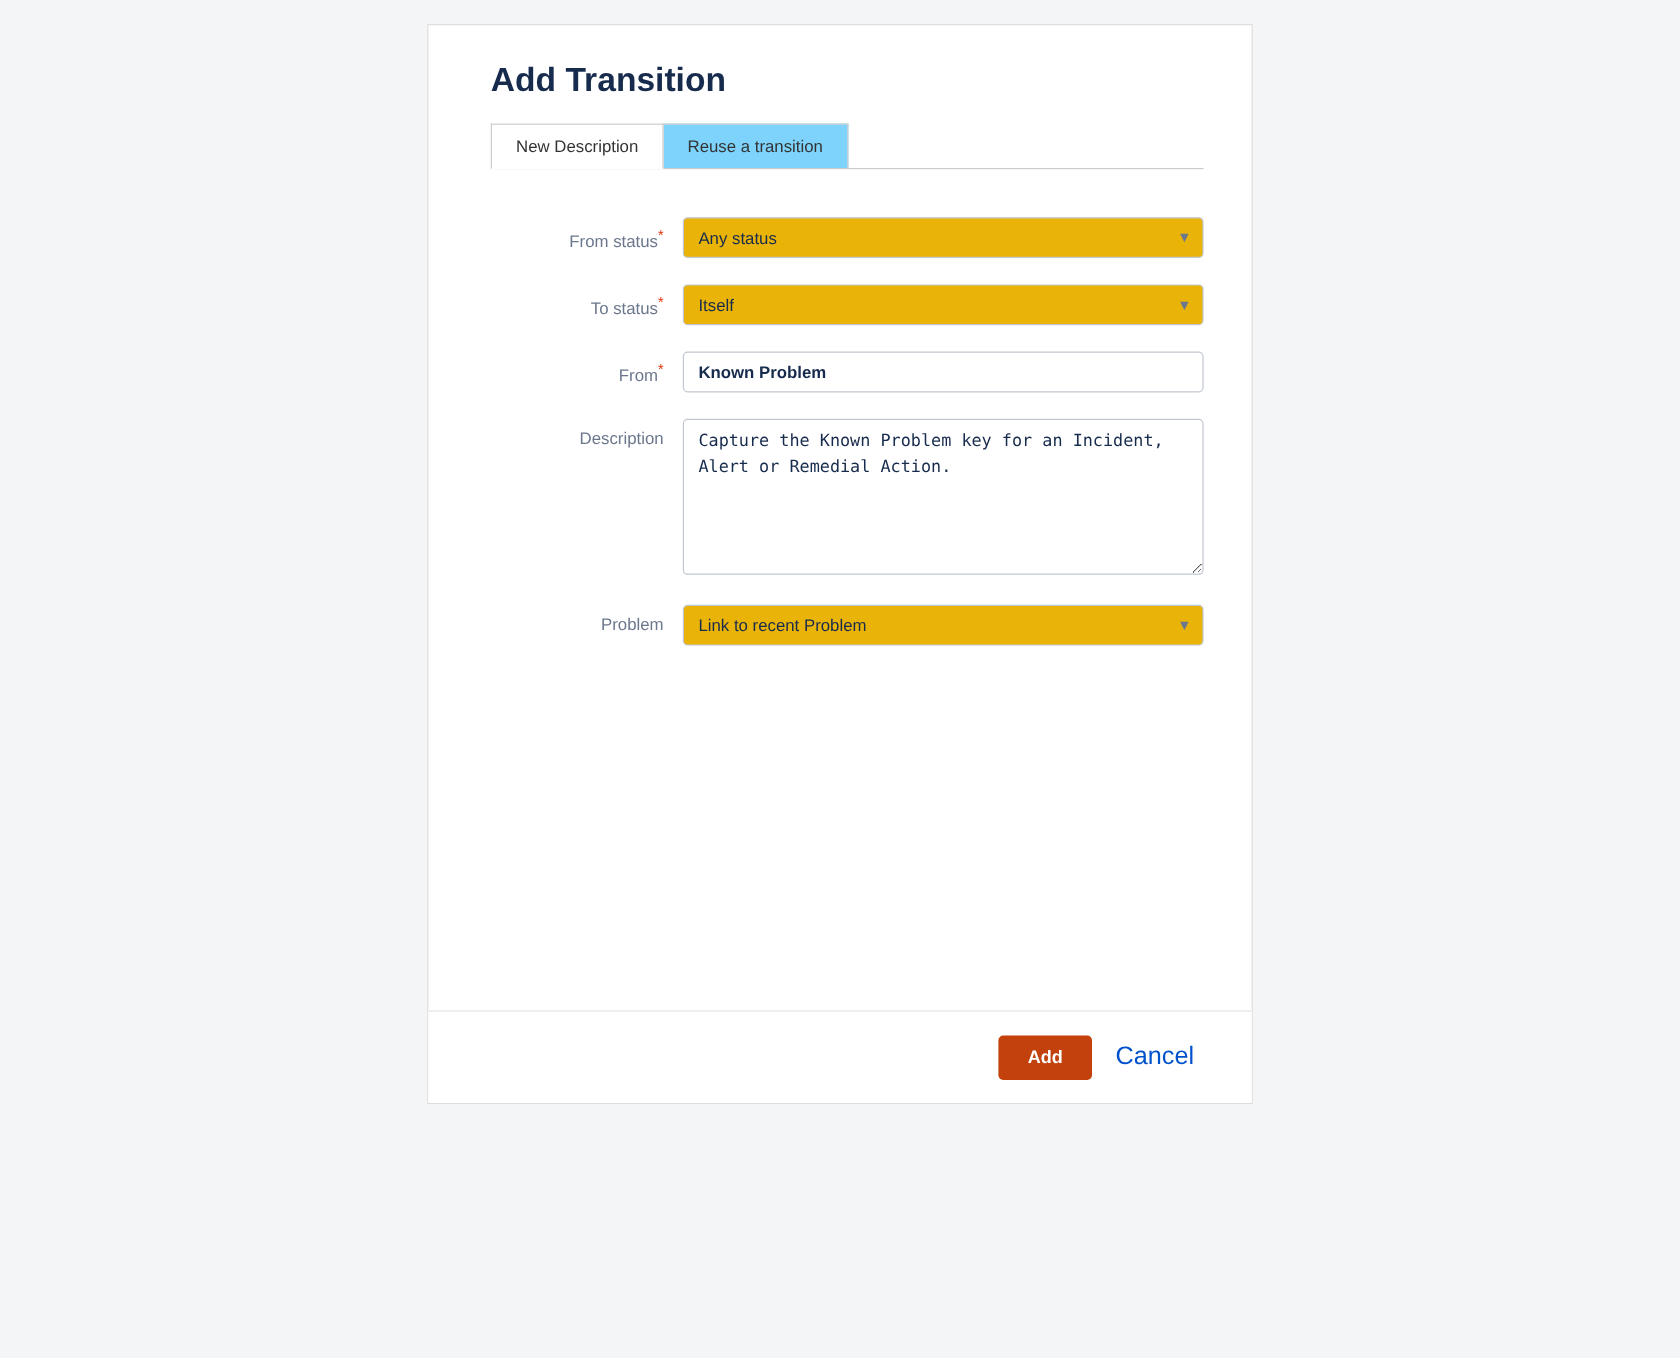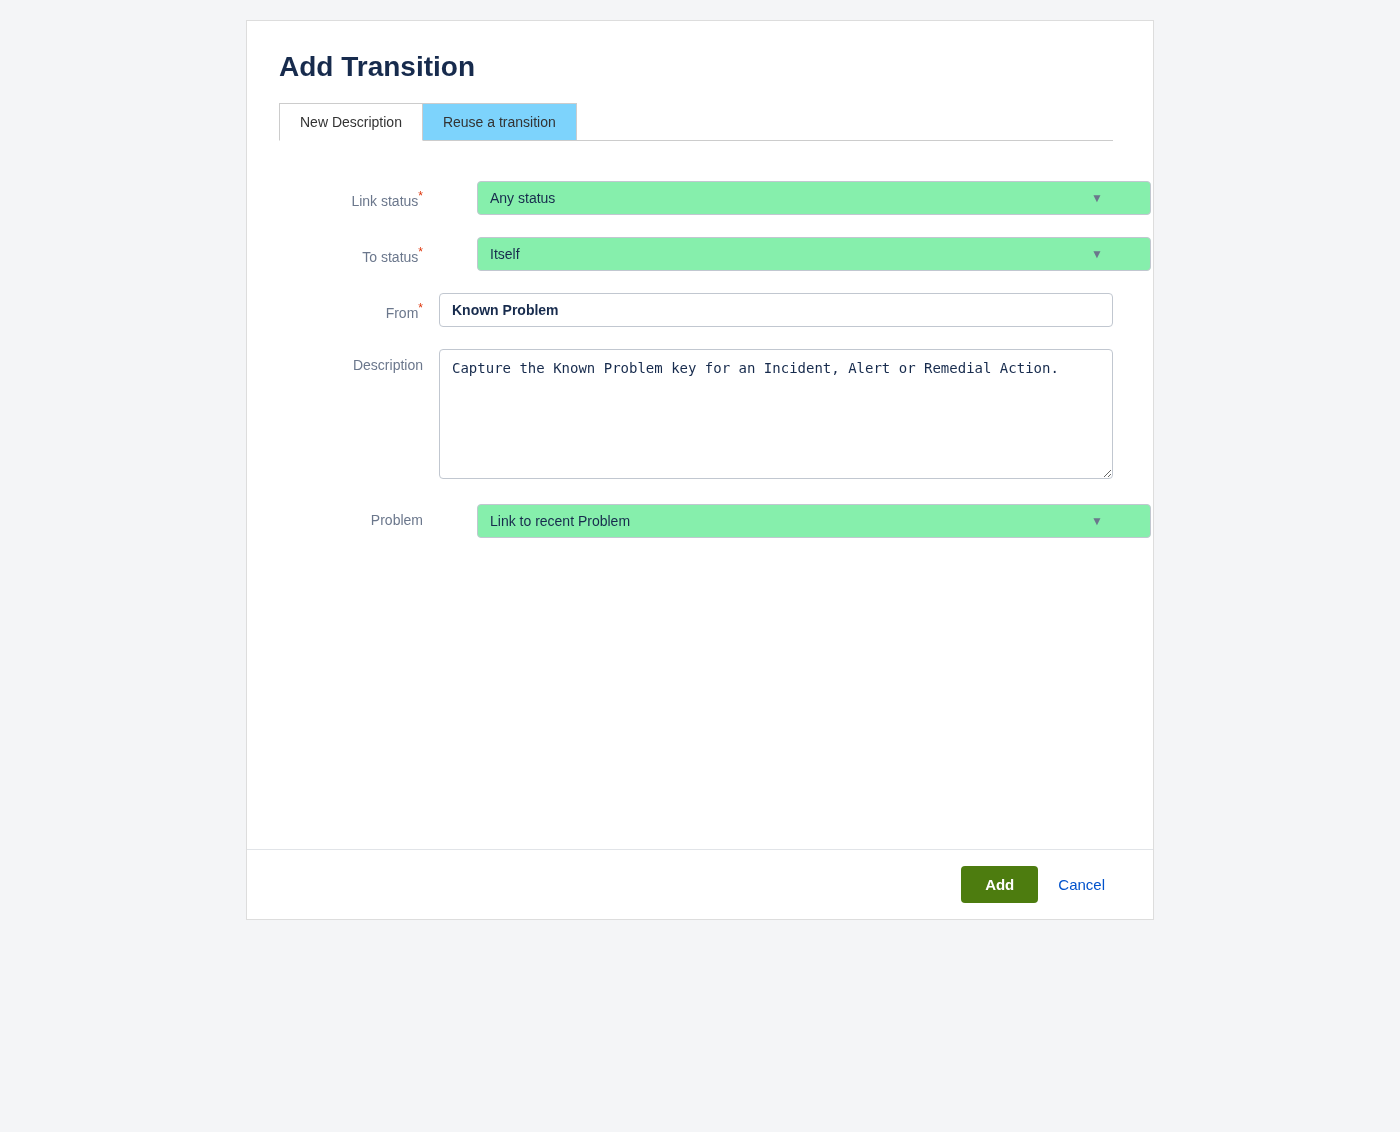--- a/index.html
+++ b/index.html
@@ -15,23 +15,23 @@
       color: #333;
       display: flex;
       justify-content: center;
       align-items: flex-start;
       min-height: 100vh;
       padding: 20px;
     }
 
     .dialog-container {
       background: #fff;
-      width: 908px;
+      width: 688px;
       min-height: 900px;
-      padding: 30px 40px 40px 32px;
+      padding: 30px 40px 40px 52px;
       position: relative;
       border: 1px solid #ddd;
     }
 
     .page-title {
       font-size: 28px;
       font-weight: 600;
       color: #172b4d;
       margin-bottom: 20px;
     }
@@ -95,28 +95,27 @@
       position: relative;
       display: inline-block;
       width: 100%;
     }
 
     .form-select {
       width: 100%;
       padding: 8px 36px 8px 12px;
       border: 1px solid #c1c7d0;
       border-radius: 4px;
-      background: #86efac;
+      background: #eab308;
       font-size: 14px;
       color: #172b4d;
       appearance: none;
       -webkit-appearance: none;
       cursor: pointer;
       outline: none;
-      margin-left: 38px;
     }
 
     .select-arrow {
       position: absolute;
       right: 10px;
       top: 50%;
       transform: translateY(-50%);
       pointer-events: none;
       color: #6b778c;
       font-size: 12px;
@@ -154,35 +153,35 @@
       padding: 16px 40px;
       border-top: 1px solid #e1e4e8;
       display: flex;
       justify-content: flex-end;
       align-items: center;
       gap: 12px;
       background: #fff;
     }
 
     .btn-add {
-      background-color: #4d7c0f;
+      background-color: #c2410c;
       color: #fff;
       border: none;
       padding: 10px 24px;
       border-radius: 4px;
       font-size: 15px;
       font-weight: 600;
       cursor: pointer;
     }
 
     .btn-cancel {
       background: none;
       border: none;
       color: #0052cc;
-      font-size: 15px;
+      font-size: 21px;
       cursor: pointer;
       padding: 10px 8px;
     }
   </style>
 </head>
 <body>
 
 <div class="dialog-container">
 
   <h1 class="page-title">Add Transition</h1>
@@ -193,21 +192,21 @@
     </div>
     <div class="tab">
       <span>Reuse a transition</span>
     </div>
   </div>
 
   <div class="form-body">
 
     <div class="form-row">
       <label class="form-label">
-        <span>Link status</span><span class="required-star">*</span>
+        <span>From status</span><span class="required-star">*</span>
       </label>
       <div class="form-field">
         <div class="select-wrapper">
           <select class="form-select">
             <option selected="">Any status</option>
             <option>Open</option>
             <option>In Progress</option>
             <option>Resolved</option>
             <option>Closed</option>
           </select>

